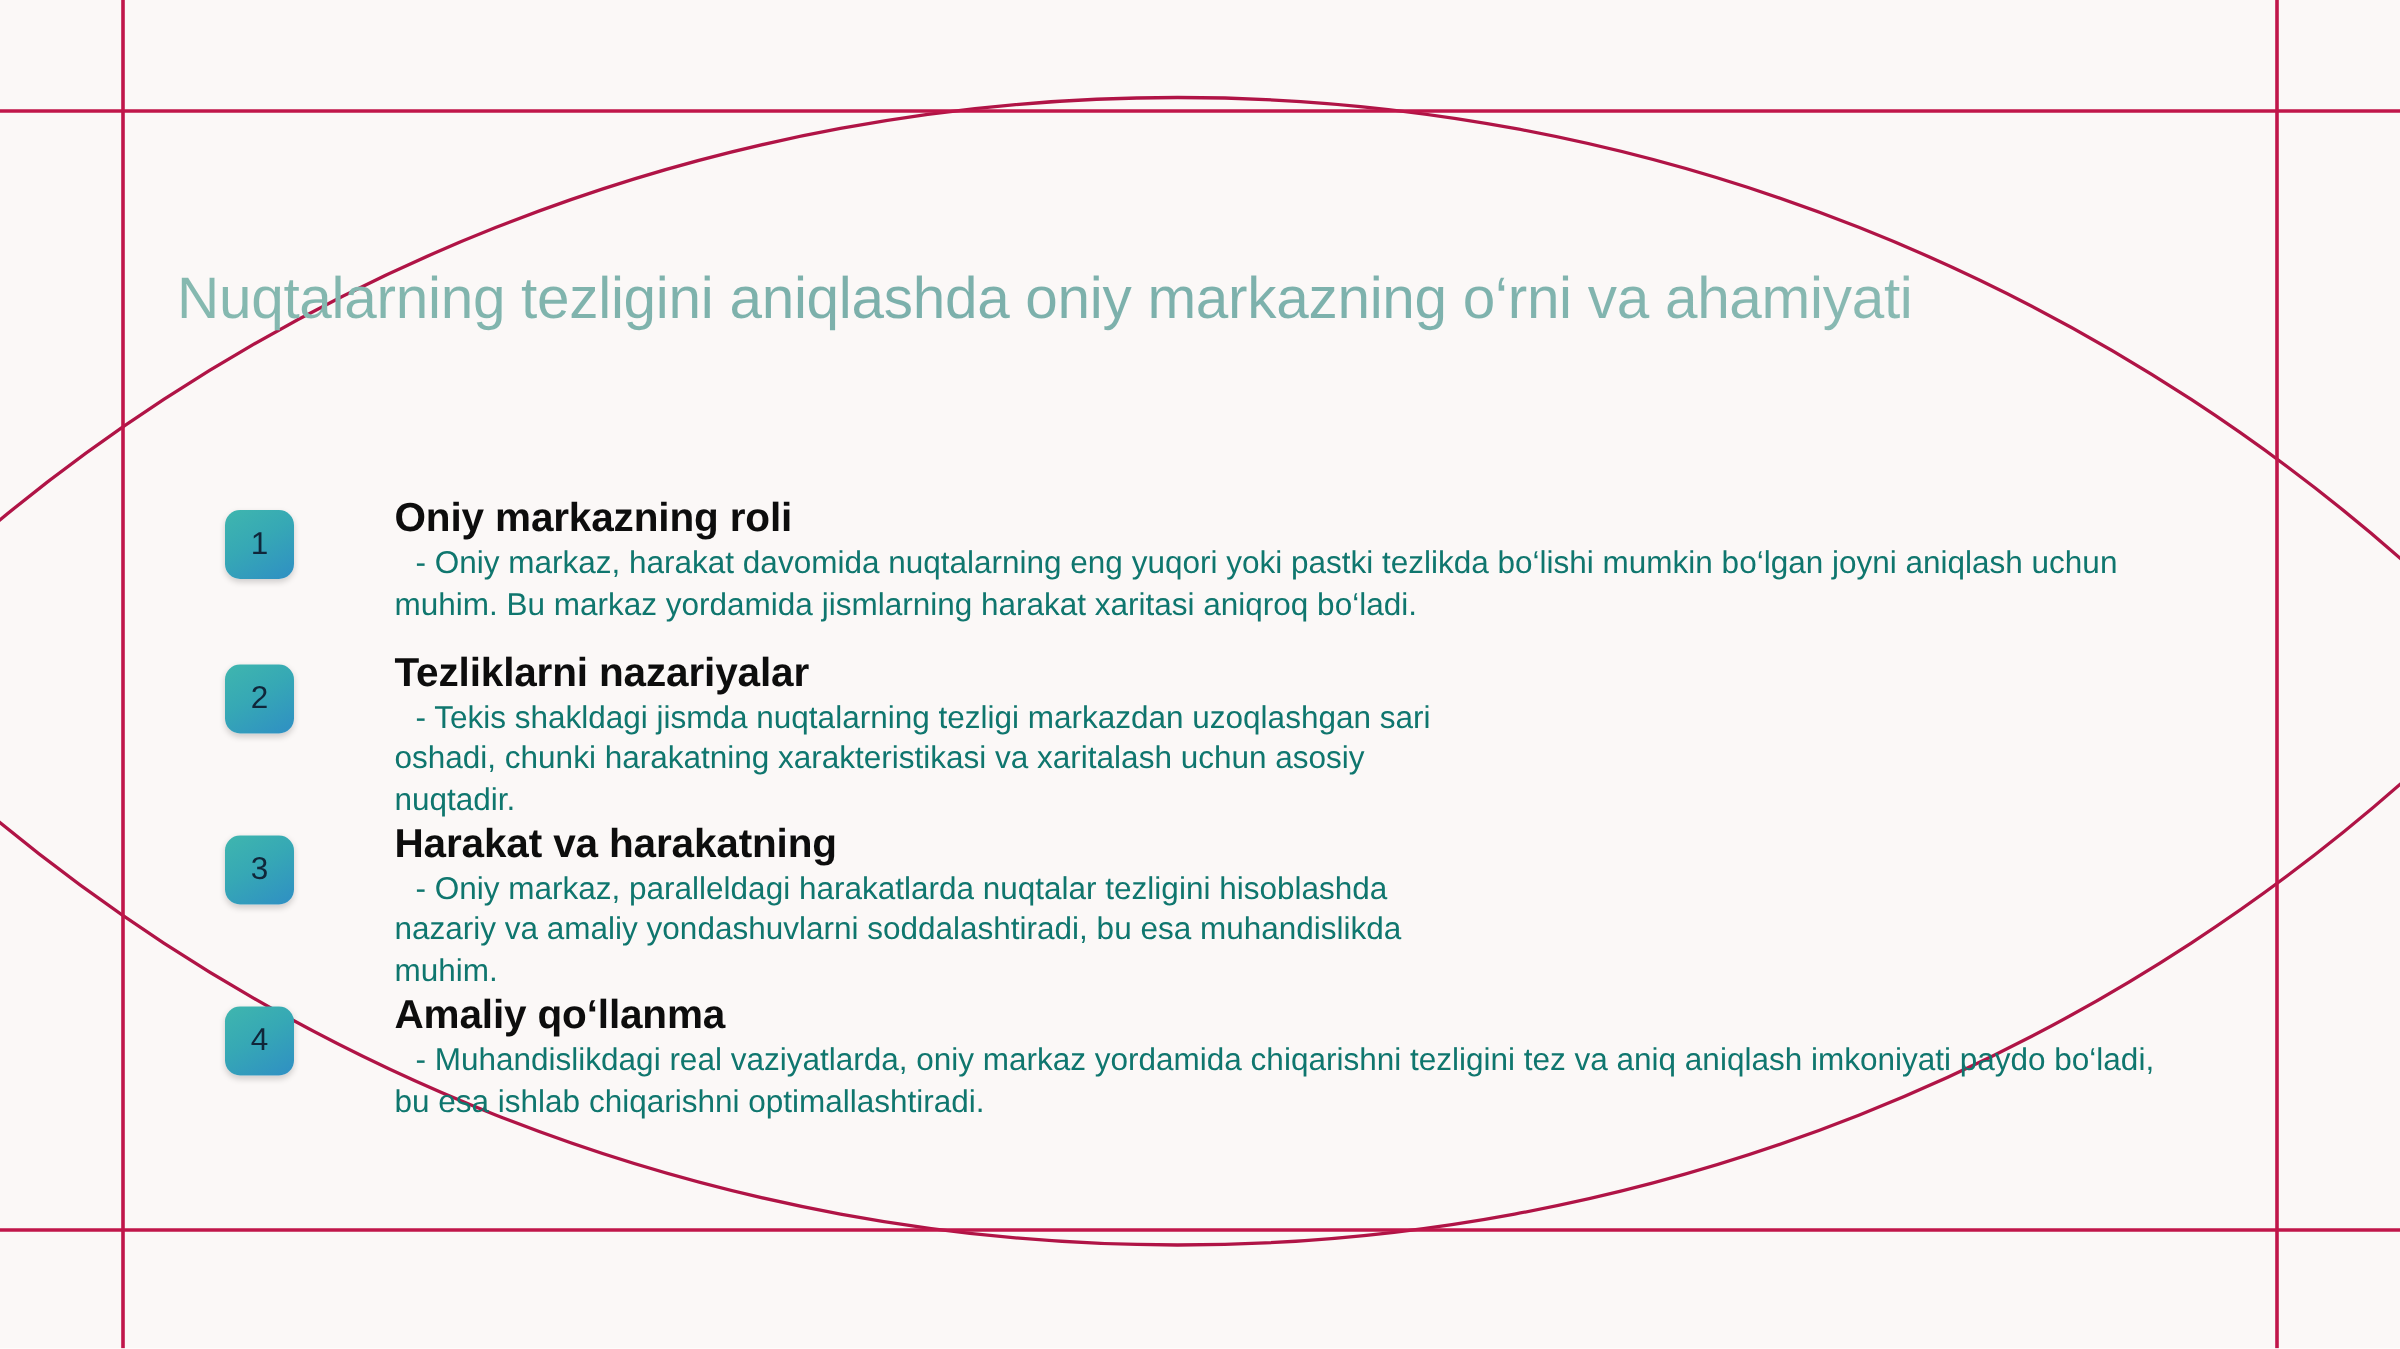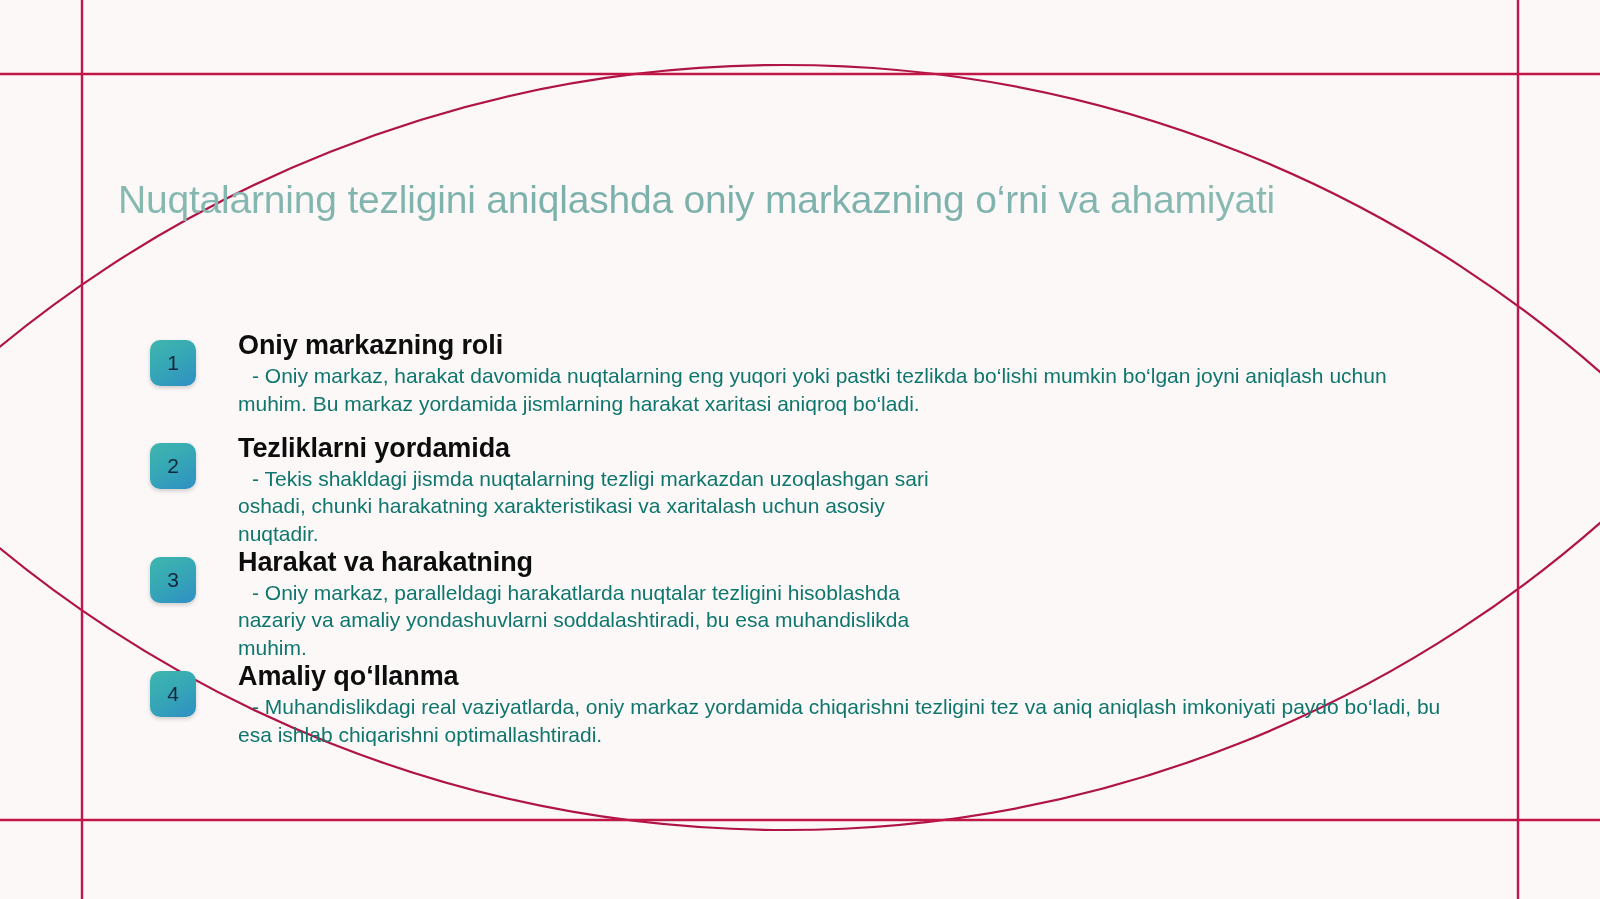--- a/index.html
+++ b/index.html
@@ -64,21 +64,21 @@
     box-shadow: 0 2px 4px rgba(0,0,0,0.18);
     color: #10263a;
     font-size: 21px;
     font-weight: 400;
     display: flex;
     align-items: center;
     justify-content: center;
     font-family: "Liberation Sans", sans-serif;
   }
   .body {
-    margin-left: 88px;
+    margin-left: 113px;
   }
   .item-title {
     font-size: 27px;
     font-weight: bold;
     color: #0d0d0d;
     line-height: 1.12;
     letter-spacing: -0.1px;
     margin: 0;
   }
   .item-text {
@@ -128,21 +128,21 @@
       <div class="badge">1</div>
       <div class="body">
         <div class="item-title">Oniy markazning roli</div>
         <div class="item-text">- Oniy markaz, harakat davomida nuqtalarning eng yuqori yoki pastki tezlikda bo‘lishi mumkin bo‘lgan joyni aniqlash uchun muhim. Bu markaz yordamida jismlarning harakat xaritasi aniqroq bo‘ladi.</div>
       </div>
     </div>
 
     <div class="item item-2">
       <div class="badge">2</div>
       <div class="body">
-        <div class="item-title">Tezliklarni yordamida</div>
+        <div class="item-title">Tezliklarni nazariyalar</div>
         <div class="item-text">- Tekis shakldagi jismda nuqtalarning tezligi markazdan uzoqlashgan sari
 oshadi, chunki harakatning xarakteristikasi va xaritalash uchun asosiy
 nuqtadir.</div>
       </div>
     </div>
 
     <div class="item item-3">
       <div class="badge">3</div>
       <div class="body">
         <div class="item-title">Harakat va harakatning</div>

